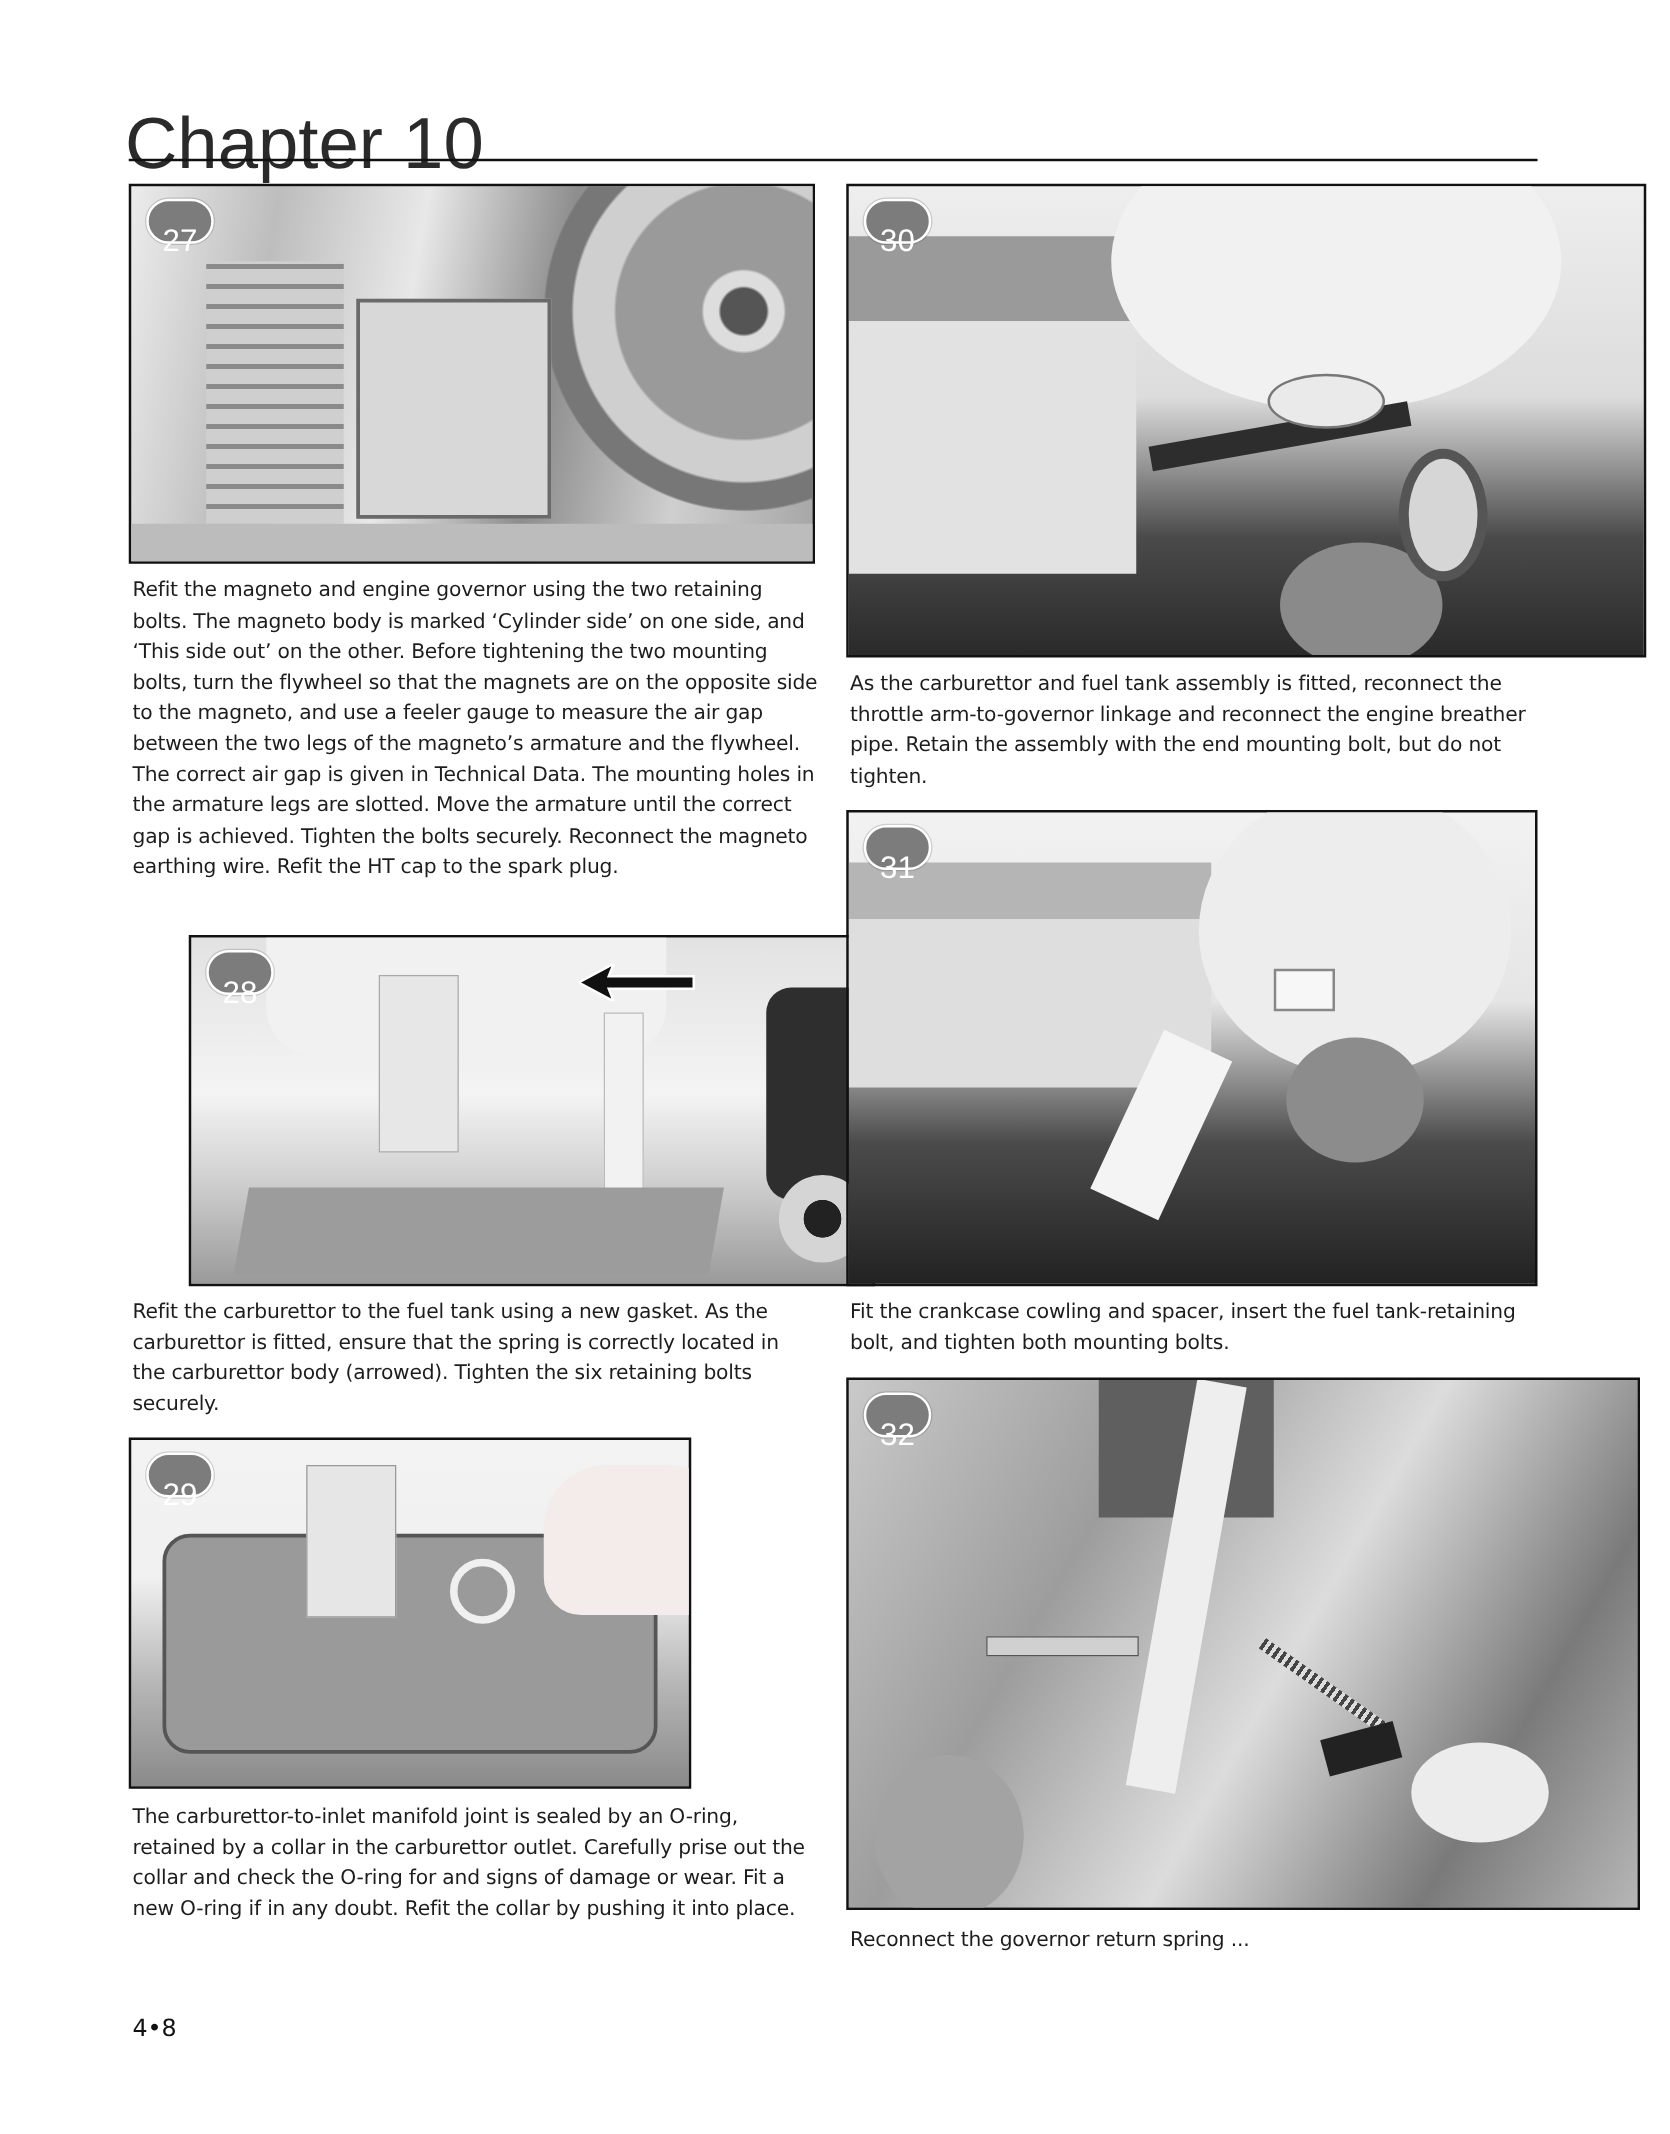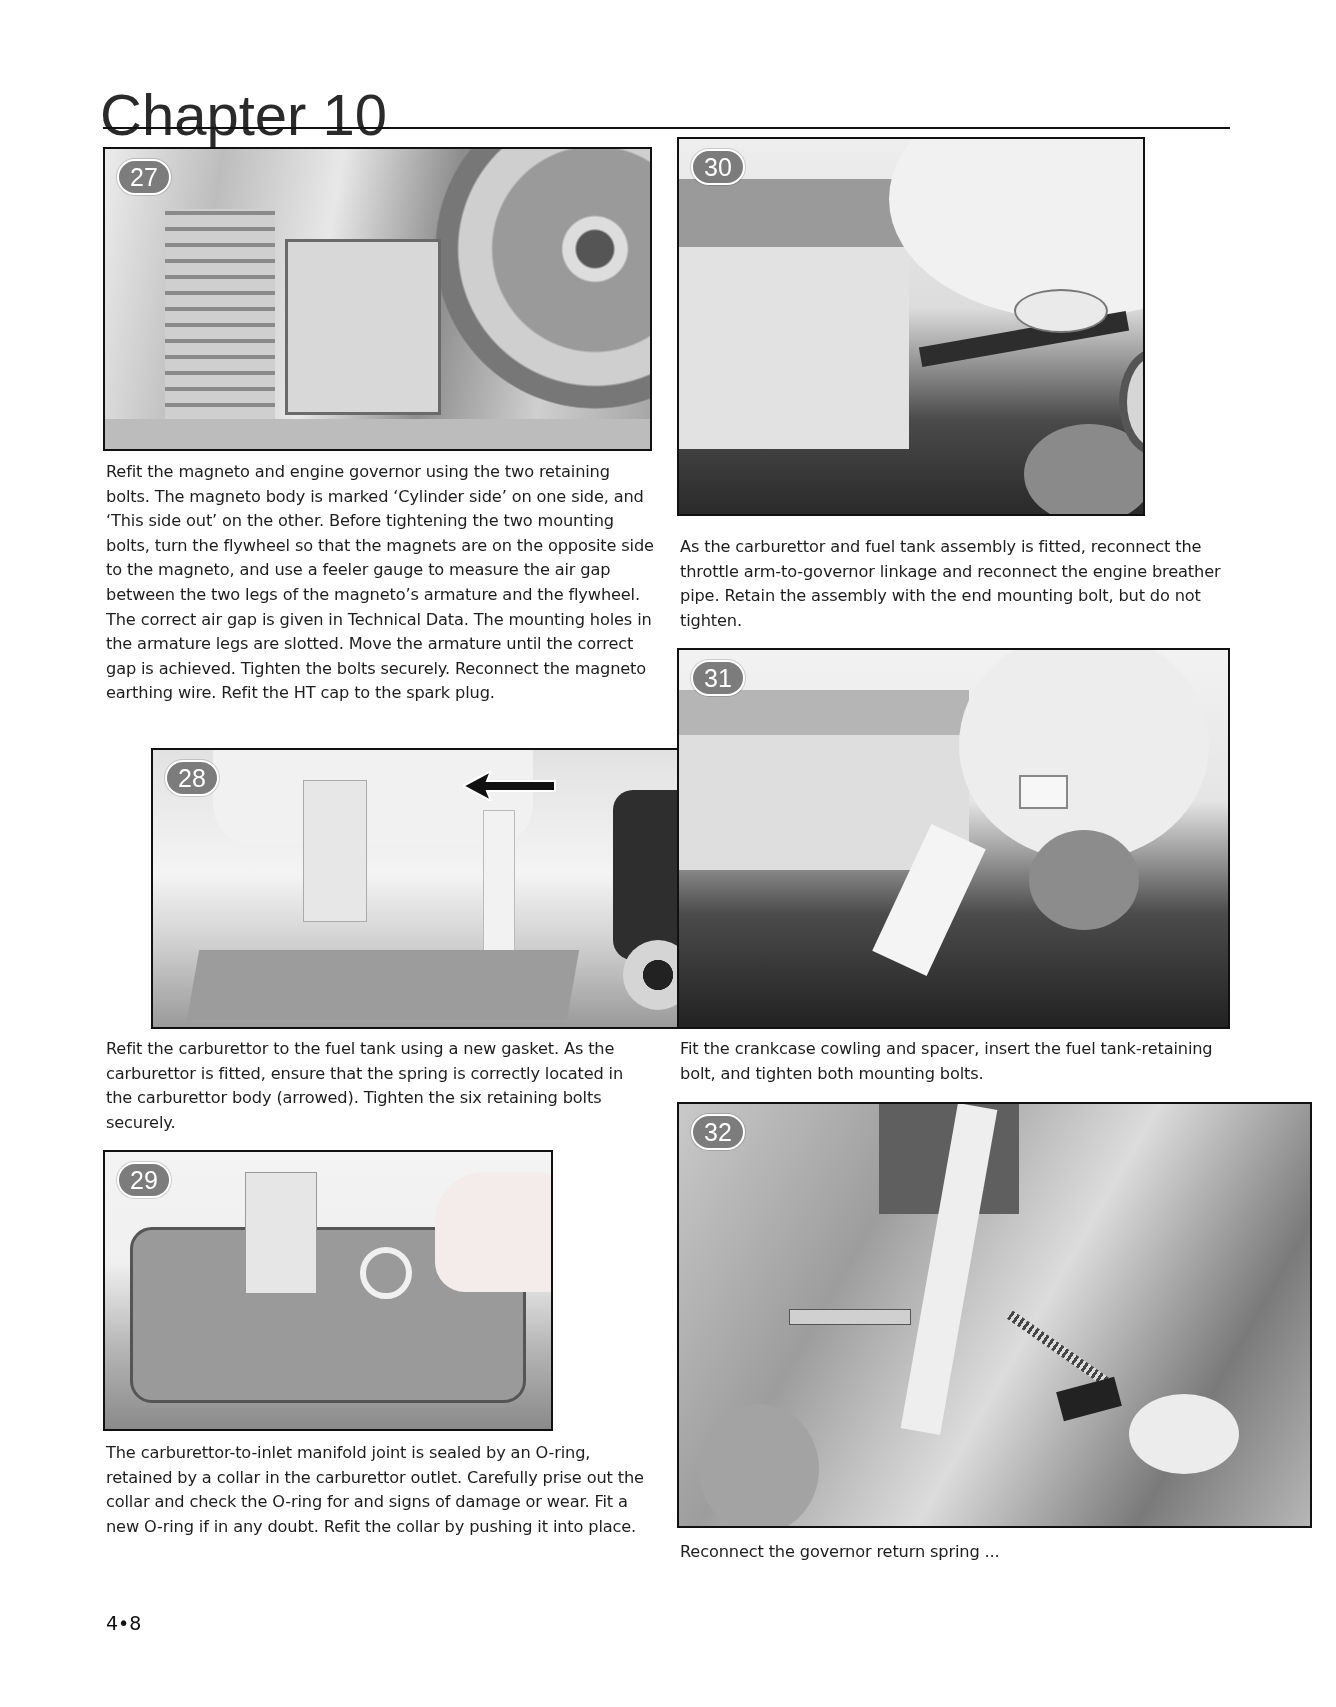--- a/index.html
+++ b/index.html
@@ -6,21 +6,21 @@
   body { width: 1336px; height: 1707px; position: relative; overflow: hidden;
          font-family: "DejaVu Sans", "Liberation Sans", sans-serif; color: #1a1a1a; }
   .title { position: absolute; left: 100px; top: 50px; font-size: 58px;
            font-family: "Liberation Sans", sans-serif; font-weight: 300; color: #333;
            letter-spacing: 0px; -webkit-text-stroke: 0; line-height: 1; transform: scaleX(1.0); margin-top: 36px; }
   .title span { font-weight: 100; color: #2a2a2a; }
   .rule { position: absolute; left: 103px; width: 1127px; top: 127px; height: 2px; background: #111; }
   .photo { position: absolute; border: 2px solid #111; box-sizing: border-box; overflow: hidden;
            background: linear-gradient(135deg, #d9d9d9 0%, #f0f0f0 25%, #9a9a9a 55%, #cfcfcf 75%, #6f6f6f 100%); }
   .photo .scene { position: absolute; inset: 0; }
-  .badge { position: absolute; left: 12px; top: 10px; min-width: 54px; height: 36px; padding: 0 4px;
+  .badge { position: absolute; left: 12px; top: 10px; min-width: 54px; height: 36px; padding: 16px 4px;
            border-radius: 20px; background: #7c7c7c; border: 2px solid #fff; box-sizing: border-box;
            color: #fff; font-family: "Liberation Sans", sans-serif; font-size: 25px; line-height: 32px;
            text-align: center; box-shadow: 0 0 0 1px rgba(0,0,0,0.15); }
   .caption { position: absolute; font-family: "DejaVu Sans", sans-serif; font-size: 16.2px;
              line-height: 24.6px; color: #1d1d1d; letter-spacing: -0.15px; }
   .footer { position: absolute; left: 106px; top: 1612px; font-family: "DejaVu Sans", sans-serif;
             font-size: 19px; color: #111; }
   
   .blob { position: absolute; border-radius: 50%; }
   .bar { position: absolute; }
@@ -67,21 +67,21 @@
     <div class="scene">
       <div class="bar" style="left:25px; top:75px; width:390px; height:170px; background:#9a9a9a; border-radius:22px; border:3px solid #555;"></div>
       <div class="bar" style="left:140px; top:20px; width:70px; height:120px; background:#e6e6e6; border:1px solid #999;"></div>
       <div class="bar" style="left:330px; top:20px; width:150px; height:120px; background:#f3ecea; border-radius:50px 50px 30px 30px;"></div>
       <div class="blob" style="left:255px; top:95px; width:40px; height:40px; border:6px solid #f0f0f0; background:transparent;"></div>
     </div>
     <div class="badge">29</div>
   </div>
   <div class="caption" style="left:106px; top:1441px; width:548px;">The carburettor-to-inlet manifold joint is sealed by an O-ring, retained by a collar in the carburettor outlet. Carefully prise out the collar and check the O-ring for and signs of damage or wear. Fit a new O-ring if in any doubt. Refit the collar by pushing it into place.</div>
 
-  <div class="photo" style="left:677px; top:137px; width:468px; height:379px; background:linear-gradient(180deg,#eeeeee 0%,#dcdcdc 45%,#4a4a4a 75%,#2a2a2a 100%);">
+  <div class="photo" style="left:677px; top:147px; width:640px; height:379px; background:linear-gradient(180deg,#eeeeee 0%,#dcdcdc 45%,#4a4a4a 75%,#2a2a2a 100%);">
     <div class="scene">
       <div class="bar" style="left:0; top:40px; width:230px; height:270px; background:linear-gradient(180deg,#9a9a9a 0 25%,#e2e2e2 25% 100%);"></div>
       <div class="blob" style="left:210px; top:-60px; width:360px; height:240px; background:#f1f1f1;"></div>
       <div class="bar" style="left:240px; top:190px; width:210px; height:20px; background:#2d2d2d; transform:rotate(-10deg);"></div>
       <div class="blob" style="left:335px; top:150px; width:90px; height:40px; background:#eaeaea; border:2px solid #777;"></div>
       <div class="blob" style="left:345px; top:285px; width:130px; height:100px; background:#8a8a8a;"></div>
       <div class="blob" style="left:440px; top:210px; width:55px; height:90px; background:#d6d6d6; border:8px solid #555;"></div>
     </div>
     <div class="badge">30</div>
   </div>

